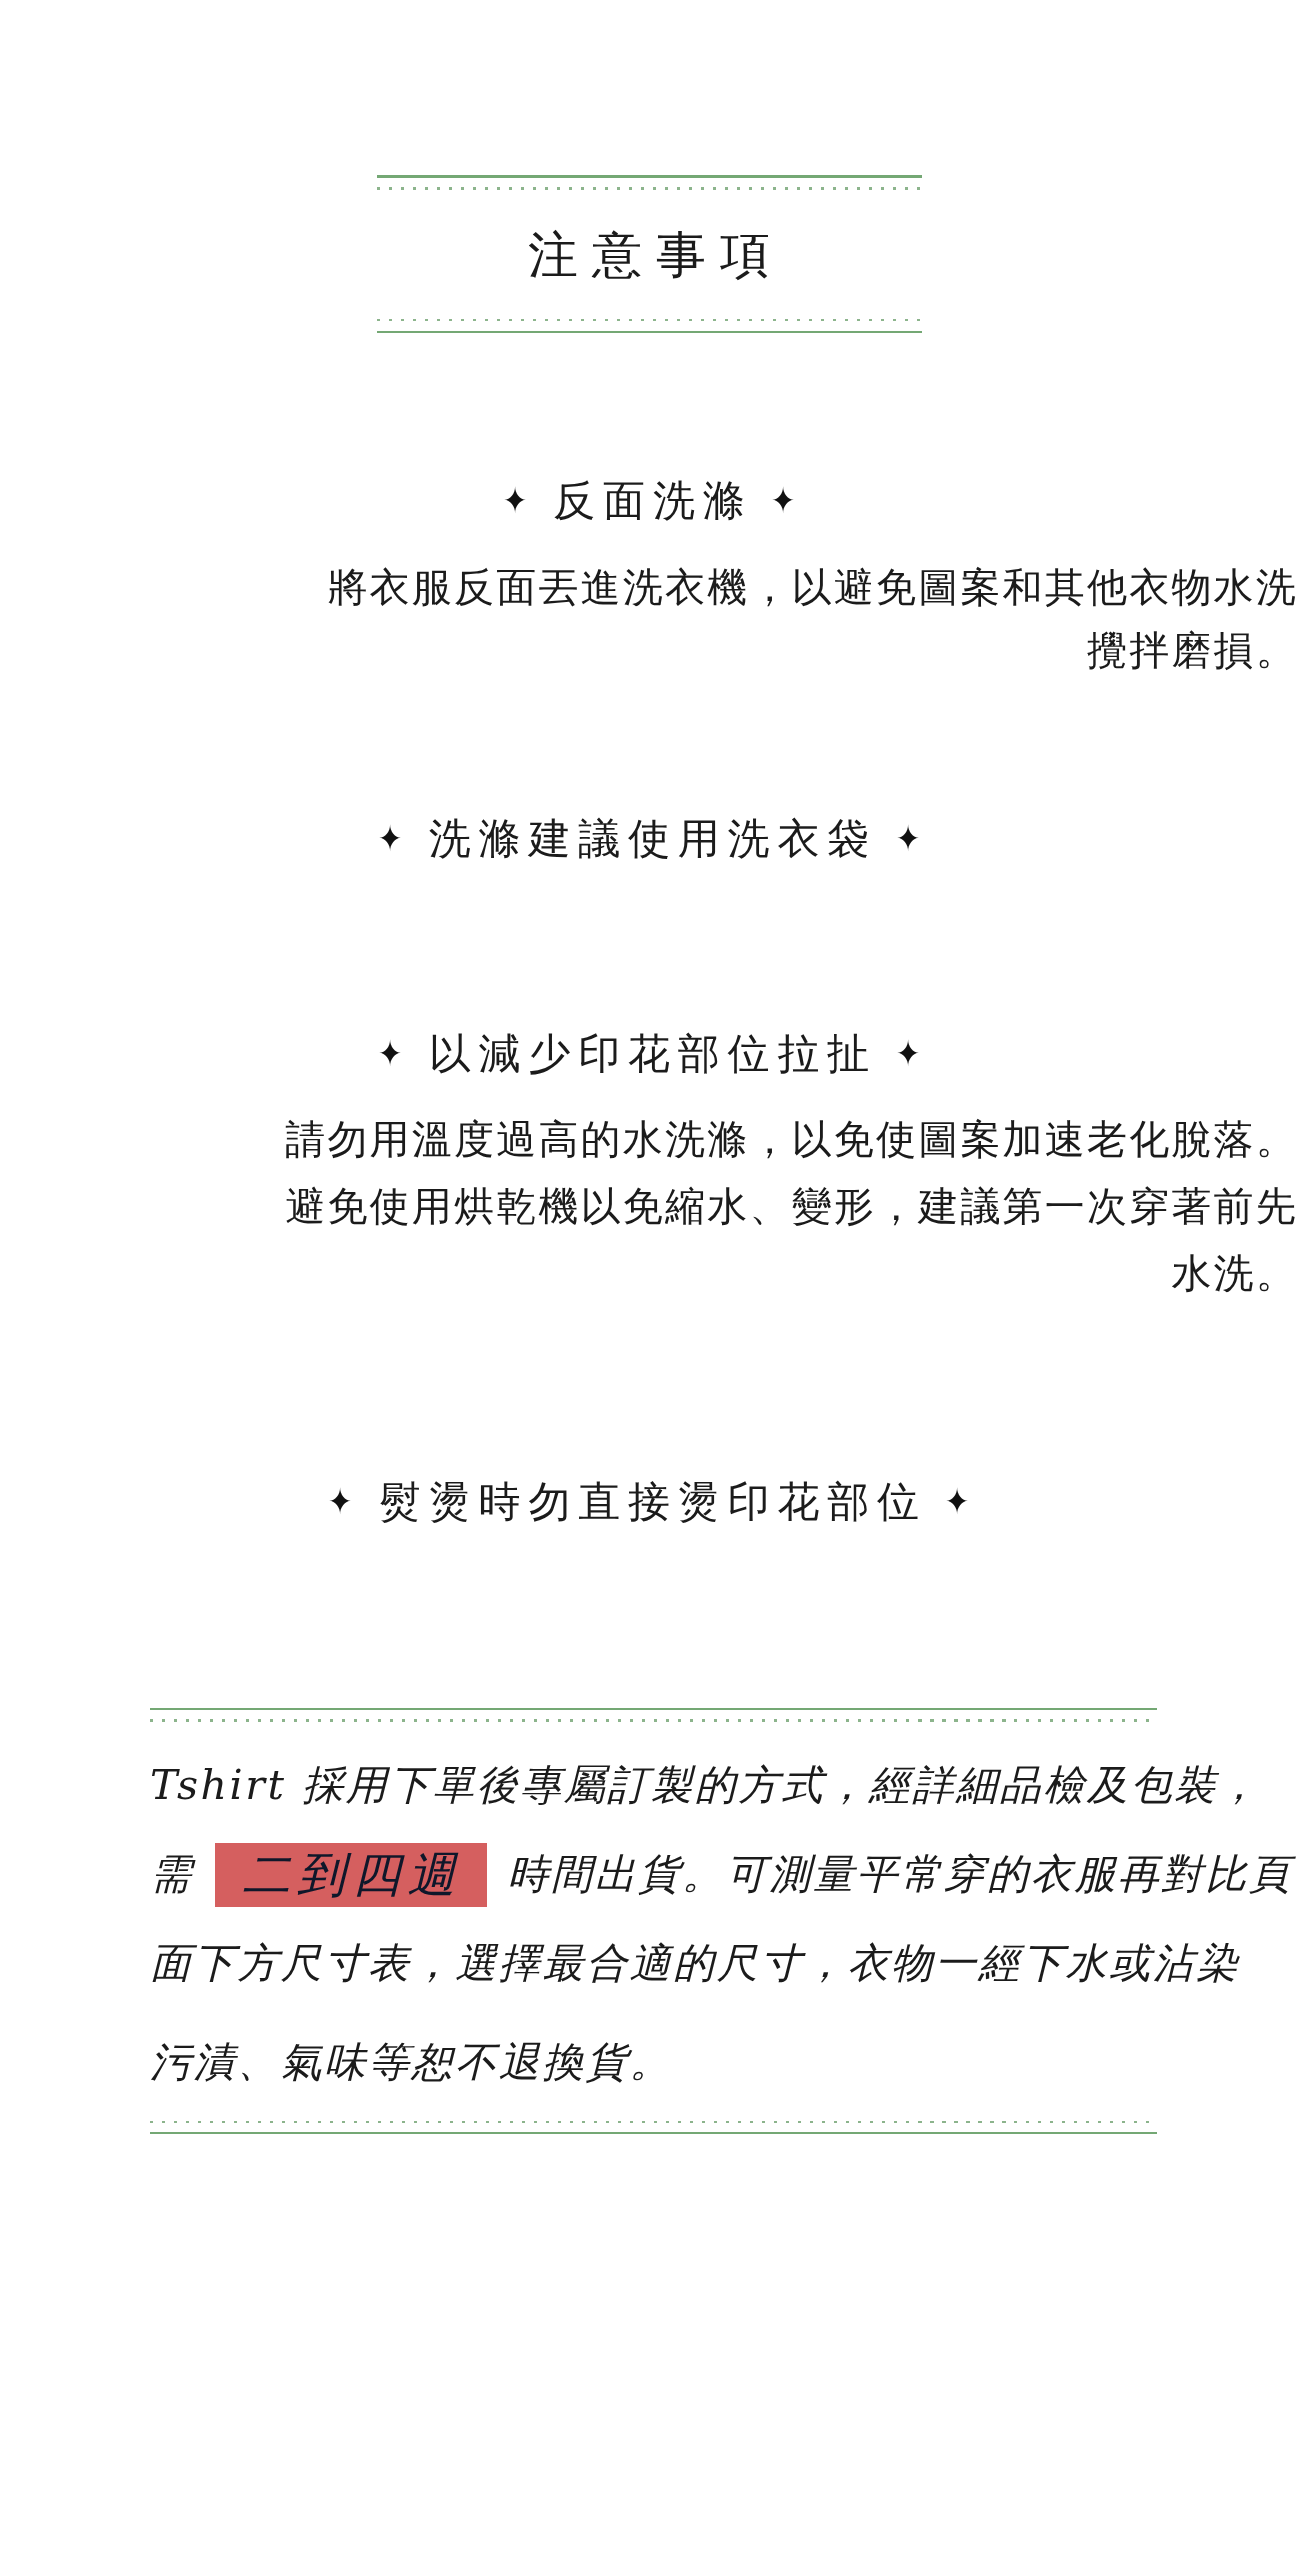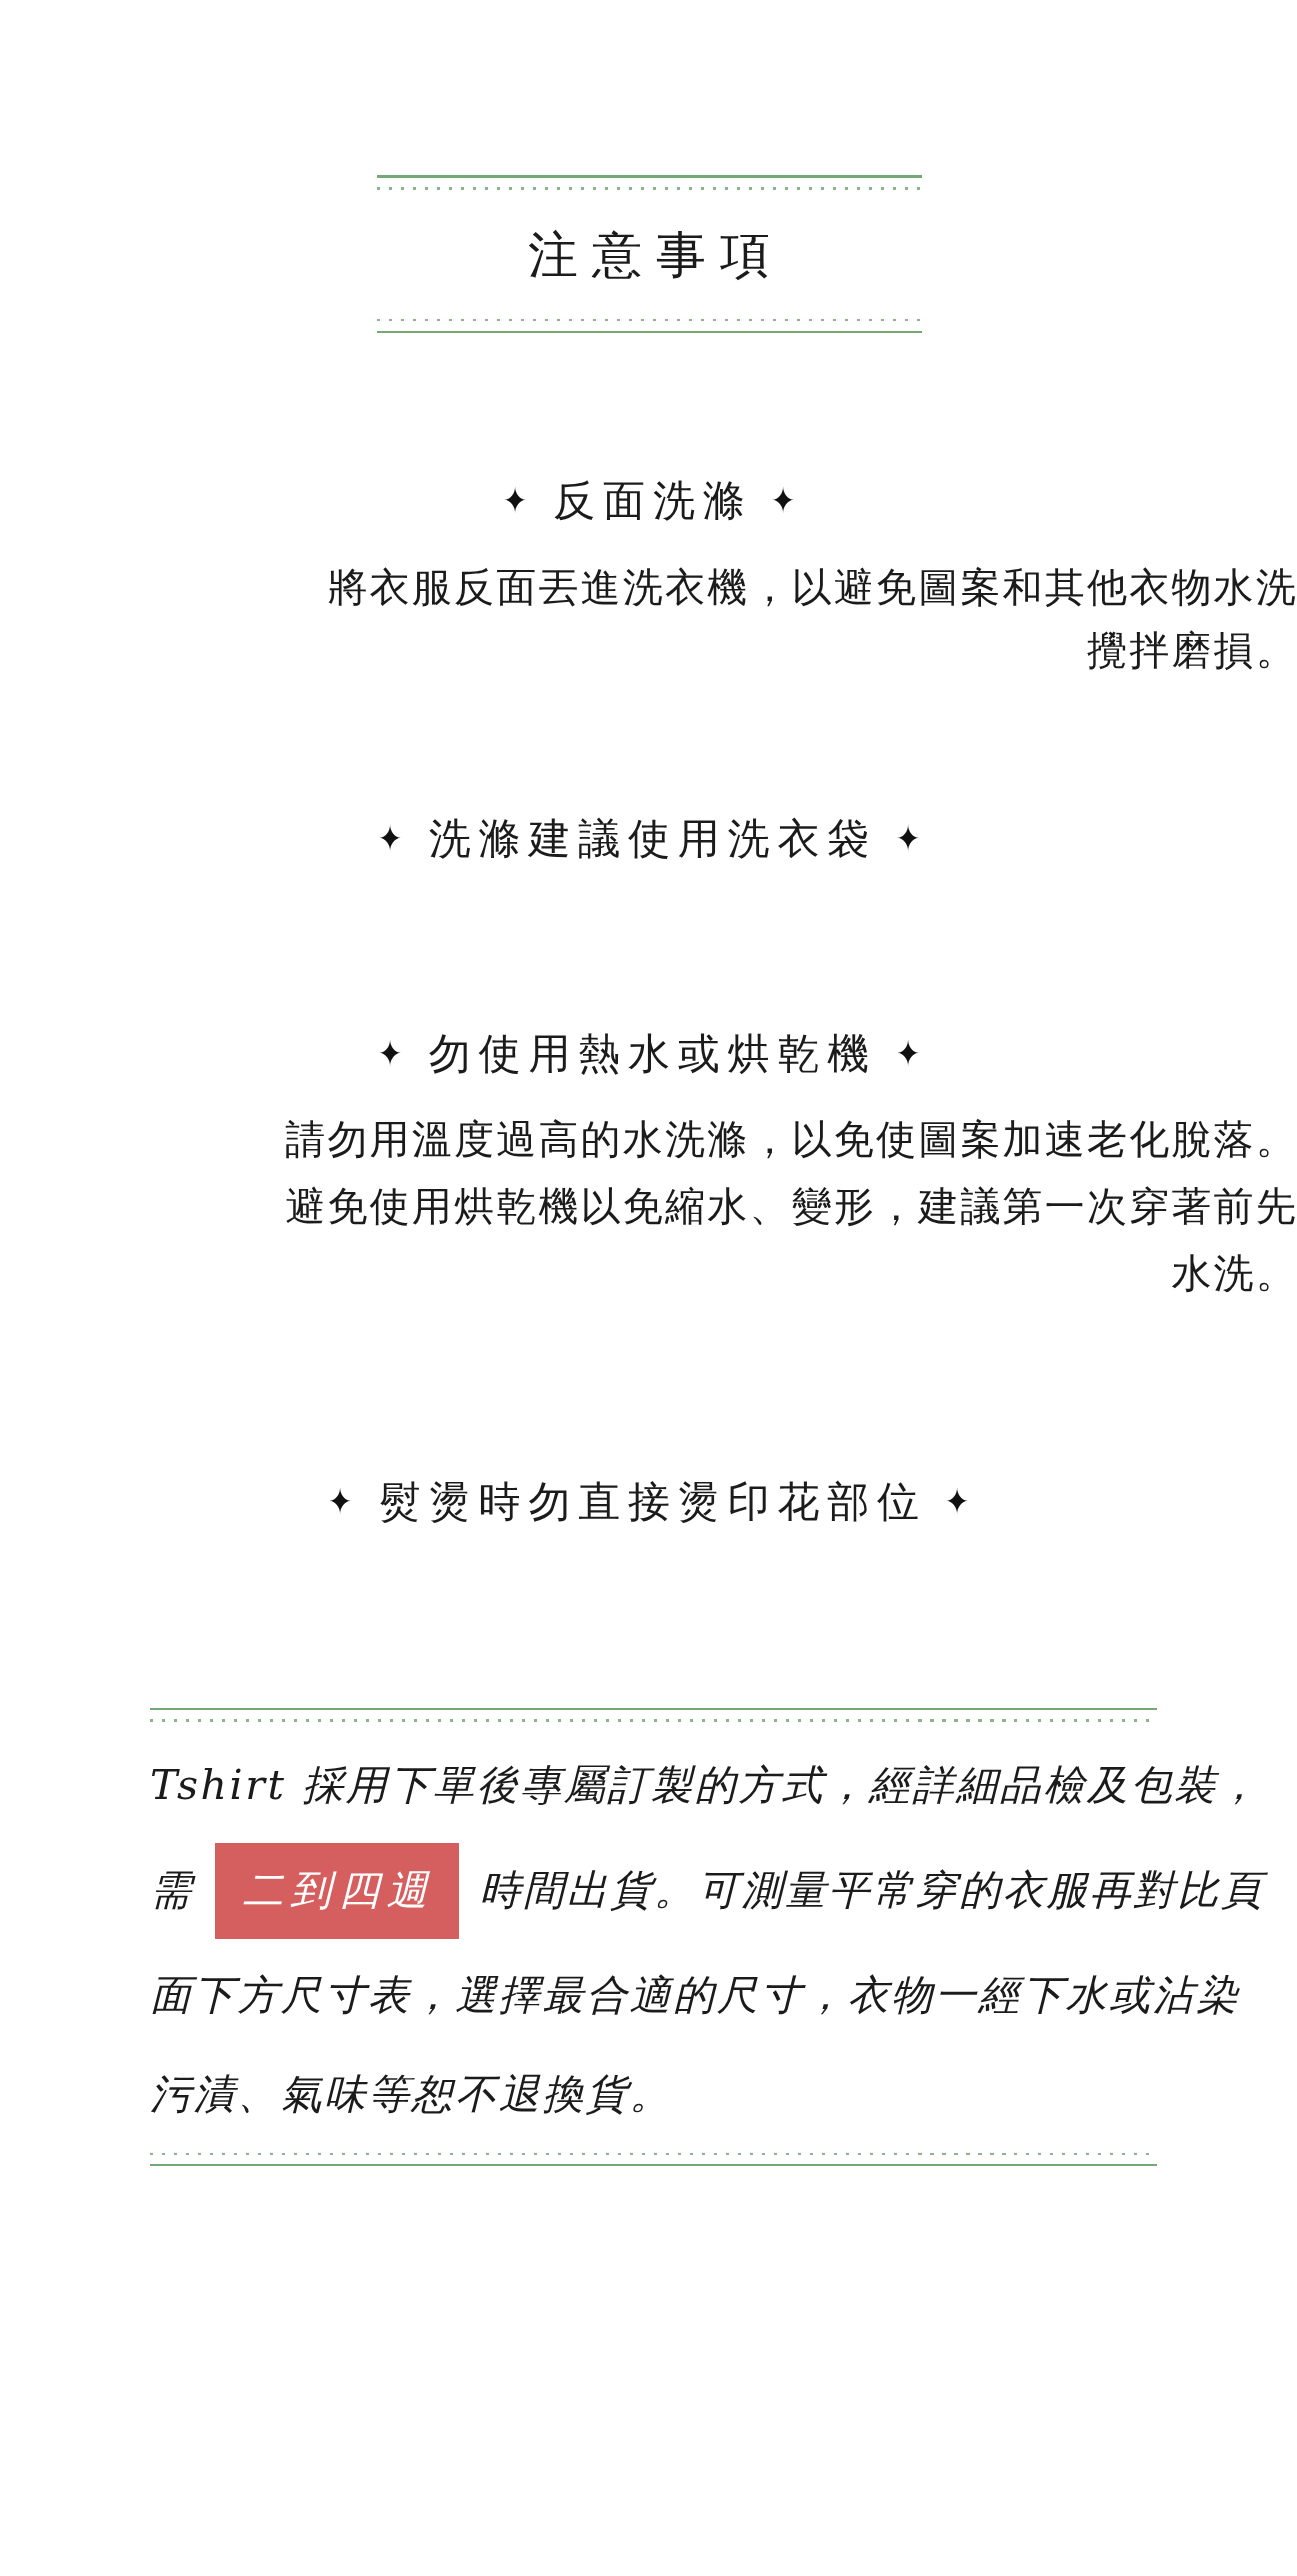--- a/index.html
+++ b/index.html
@@ -106,24 +106,24 @@
     align-items: center;
     gap: 21px;
   }
   .shipping-line.l3 { margin-top: 36px; }
   .shipping-line.l4 { margin-top: 58px; }
   .lead-badge {
     display: inline-flex;
     align-items: center;
     justify-content: center;
     height: 64px;
-    padding: 16px 24px;
+    padding: 0 24px;
     background: #d55f5f;
-    color: #ffffff;
-    font-size: 41px;
+    color: #0f172a;
+    font-size: 48px;
     letter-spacing: 7px;
     padding-left: 28px; 
   }
   .shipping-block .rule-dotted.bottom { margin-top: 38px; }
   .shipping-block .rule-solid.bottom  { margin-top: 8.6px; }
 </style>
 </head>
 <body>
 
 <div class="page">
@@ -152,21 +152,21 @@
     <h2 class="section-heading">
       <span class="sparkle">✦</span>
       <span class="heading-text">洗滌建議使用洗衣袋</span>
       <span class="sparkle">✦</span>
     </h2>
   </section>
 
   <section id="section-3">
     <h2 class="section-heading">
       <span class="sparkle">✦</span>
-      <span class="heading-text">勿使用熱水或烘乾機</span>
+      <span class="heading-text">以減少印花部位拉扯</span>
       <span class="sparkle">✦</span>
     </h2>
     <div class="section-body">
       <div>請勿用溫度過高的水洗滌，以免使圖案加速老化脫落。</div>
       <div>避免使用烘乾機以免縮水、變形，建議第一次穿著前先</div>
       <div>水洗。</div>
     </div>
   </section>
 
   <section id="section-4">

